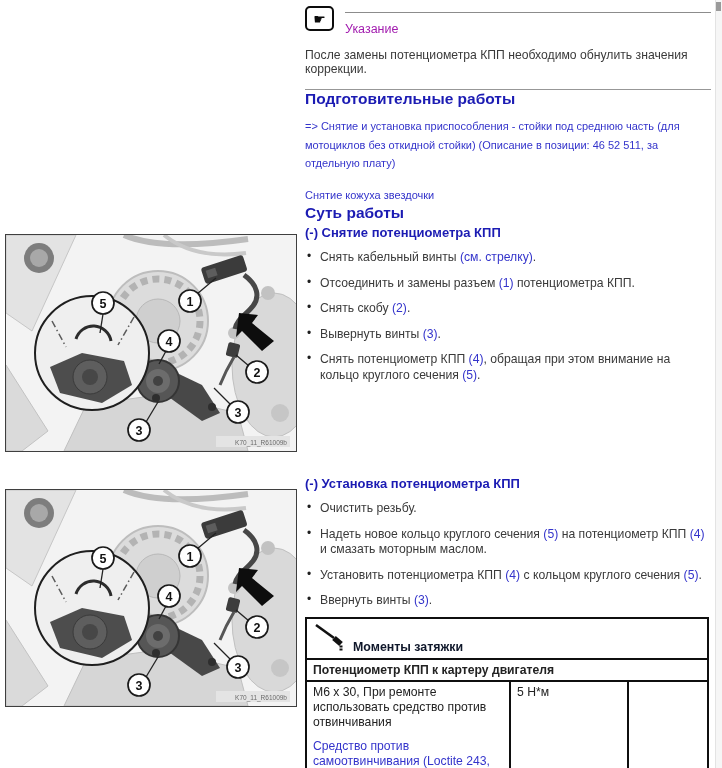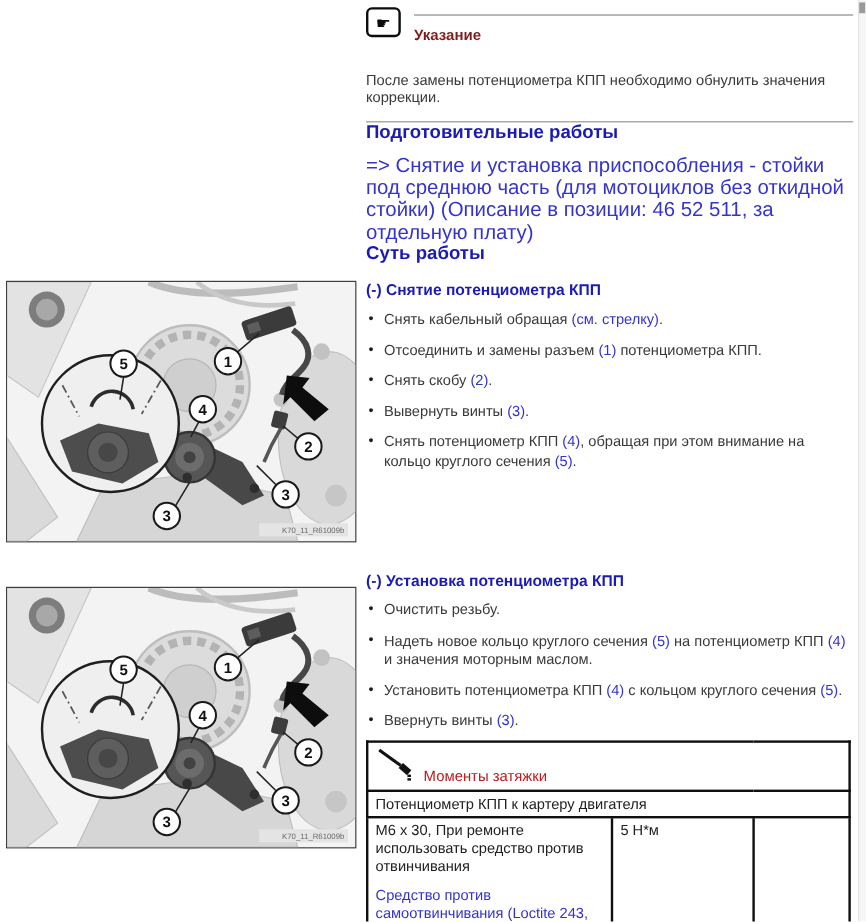--- a/index.html
+++ b/index.html
@@ -19,47 +19,47 @@
   .col-install{position:absolute;left:305px;top:476px;width:406px}
 
   .note-row{display:flex;align-items:flex-start}
   .note-icon{
     width:25px;height:21px;border:2px solid #0c0c0c;border-radius:5px;
     display:flex;align-items:center;justify-content:center;
     font-size:14px;line-height:1;color:#0c0c0c;flex:0 0 auto;background:#fff;
   }
   .note-head{flex:1;margin-left:11px}
   .note-rule{border-top:1px solid #8c8c8c;height:0;margin:6px 0 9px}
-  .note-title{font-weight:bold;font-size:12.5px;color:#7f1d1d}
-  .note-text{font-size:12.2px;margin-top:24px;color:var(--body)}
+  .note-title{font-weight:normal;font-size:12.5px;color:#a21caf}
+  .note-text{font-size:12.2px;margin-top:12px;color:var(--body)}
   .divider{border-top:1px solid #979797;height:0;margin-top:13px}
 
   .h-section{color:var(--heading);font-size:15.5px;font-weight:bold;}
   .h-sub{color:var(--heading);font-size:13px;font-weight:bold}
-  .col-top .h-sub{margin-top:13px}
-
-  .prep-link{color:var(--link);font-size:17px;line-height:18.5px;margin-top:9px;cursor:pointer}
+  .col-top .h-sub{margin-top:3px}
+
+  .prep-link{color:var(--link);font-size:11px;line-height:18.5px;margin-top:9px;cursor:pointer}
   .prep-link.single{margin-top:13px}
 
   ul.blist{list-style:none;margin:4px 0 0;padding:0}
   ul.blist li{
     position:relative;padding-left:15px;margin-top:10px;
     font-size:12.2px;line-height:15.5px;color:var(--body);
   }
   ul.blist li::before{content:"\2022";position:absolute;left:2px;top:-1px;font-size:12px;color:#1e1e1e}
   .lnk{color:var(--link);cursor:pointer}
 
   
   table.torque{border-collapse:collapse;margin-top:8px;width:402px;table-layout:fixed}
   table.torque,table.torque td{border:2px solid var(--tborder)}
   table.torque td{padding:3px 6px;font-size:12.2px;vertical-align:top;color:#222}
   td.cap-cell{padding:2px 6px 3px}
   .cap-inner{display:flex;align-items:flex-end;gap:6px}
-  .cap-label{font-weight:normal;font-size:12.4px;color:#b91c1c;padding-bottom:1px}
-  td.subhead{font-weight:normal;font-size:12.4px;color:#111;padding:3px 6px}
+  .cap-label{font-weight:bold;font-size:12.4px;color:#0f172a;padding-bottom:1px}
+  td.subhead{font-weight:bold;font-size:12.4px;color:#111;padding:3px 6px}
   .cell-desc p{margin:0;line-height:15px}
   .cell-desc p + p{margin-top:9px}
   .val-cell{font-size:12.2px}
 
   
   .figure{
     position:absolute;left:5px;width:292px;height:218px;
     border:1px solid #3f3f3f;background:#f3f3f3;box-sizing:border-box;
   }
   .figure svg{display:block}
@@ -83,38 +83,39 @@
     <div class="note-head">
       <div class="note-rule"></div>
       <div class="note-title">Указание</div>
     </div>
   </div>
   <div class="note-text">После замены потенциометра КПП необходимо обнулить значения коррекции.</div>
   <div class="divider"></div>
 
   <div class="h-section">Подготовительные работы</div>
   <div class="prep-link">=&gt; Снятие и установка приспособления - стойки под среднюю часть (для мотоциклов без откидной стойки) (Описание в позиции: 46 52 511, за отдельную плату)</div>
+  <div class="prep-link single">Снятие кожуха звездочки</div>
 
   <div class="h-section">Суть работы</div>
 
   <div class="h-sub">(-) Снятие потенциометра КПП</div>
   <ul class="blist">
-      <li><span>Снять кабельный обращая </span><span class="lnk">(см. стрелку)</span><span>.</span></li>
+      <li><span>Снять кабельный винты </span><span class="lnk">(см. стрелку)</span><span>.</span></li>
       <li><span>Отсоединить и замены разъем </span><span class="lnk">(1)</span><span> потенциометра КПП.</span></li>
       <li><span>Снять скобу </span><span class="lnk">(2)</span><span>.</span></li>
       <li><span>Вывернуть винты </span><span class="lnk">(3)</span><span>.</span></li>
       <li><span>Снять потенциометр КПП </span><span class="lnk">(4)</span><span>, обращая при этом внимание на кольцо круглого сечения </span><span class="lnk">(5)</span><span>.</span></li>
     </ul>
 </div>
 
 <div class="col-install">
   <div class="h-sub">(-) Установка потенциометра КПП</div>
   <ul class="blist">
       <li><span>Очистить резьбу.</span></li>
-      <li><span>Надеть новое кольцо круглого сечения </span><span class="lnk">(5)</span><span> на потенциометр КПП </span><span class="lnk">(4)</span><span> и значения моторным маслом.</span></li>
+      <li><span>Надеть новое кольцо круглого сечения </span><span class="lnk">(5)</span><span> на потенциометр КПП </span><span class="lnk">(4)</span><span> и смазать моторным маслом.</span></li>
       <li><span>Установить потенциометра КПП </span><span class="lnk">(4)</span><span> с кольцом круглого сечения </span><span class="lnk">(5)</span><span>.</span></li>
       <li><span>Ввернуть винты </span><span class="lnk">(3)</span><span>.</span></li>
     </ul>
 
   <table class="torque">
     <colgroup>
         <col style="width:204px">
         <col style="width:118px">
         <col style="width:80px">
       </colgroup>

